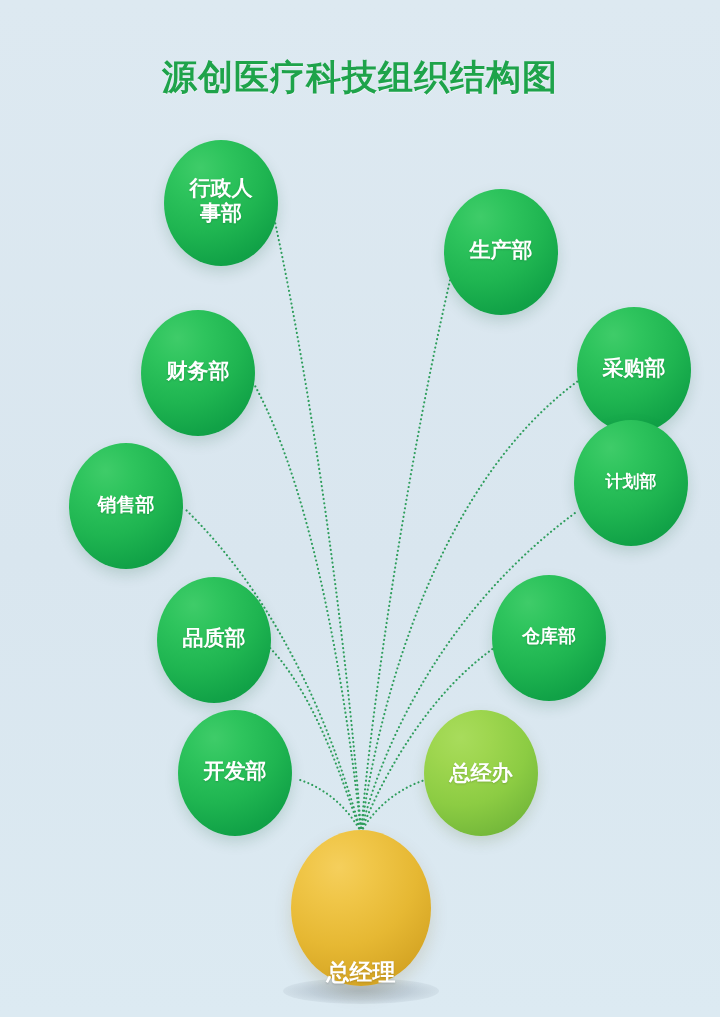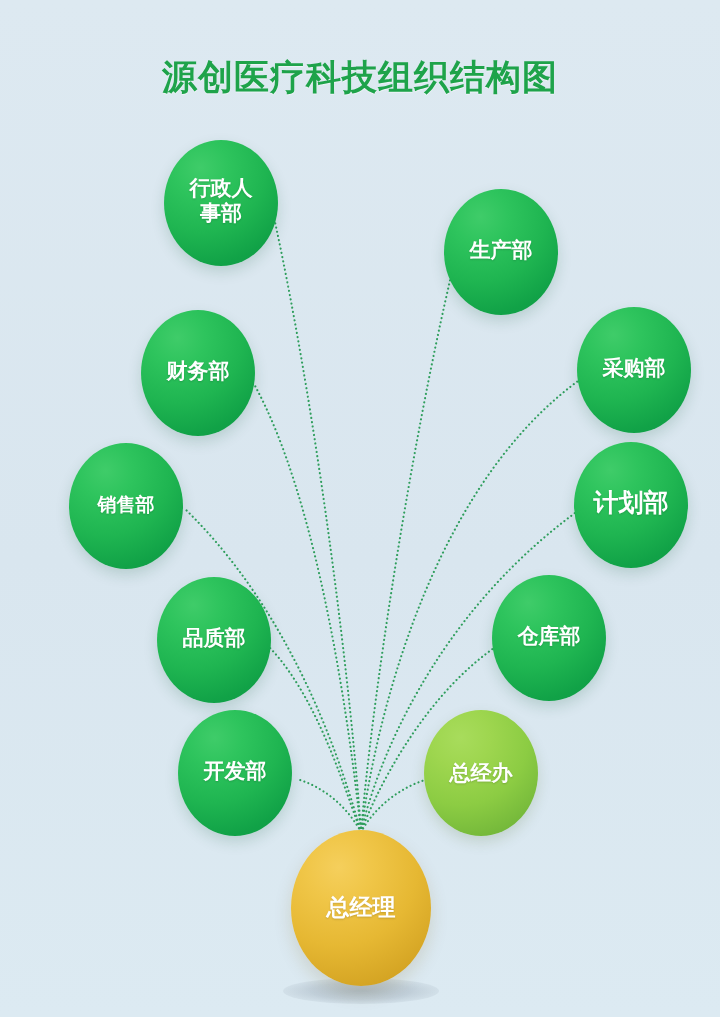--- a/index.html
+++ b/index.html
@@ -92,20 +92,21 @@
     box-shadow: 0 6px 14px rgba(70, 100, 30, 0.17);
   }
   .node.root {
     background: radial-gradient(circle at 34% 24%,
                 #f5cf5c 0%,
                 #f0c648 22%,
                 #e6b833 52%,
                 #d5a524 80%,
                 #c79a1c 100%);
     box-shadow: 0 8px 18px rgba(120, 90, 10, 0.16);
+    align-items: flex-end;
   }
 
   #root-shadow {
     position: absolute;
     left: 283px;
     top: 978px;
     width: 156px;
     height: 26px;
     border-radius: 50%;
     background: radial-gradient(ellipse at 50% 50%,
@@ -154,29 +155,29 @@
   </div>
 
   <div class="node dept" style="left:577px; top:307px; width:114px; height:126px; font-size:21px;">
     <span class="node-label">采购部</span>
   </div>
 
   <div class="node dept" style="left:69px; top:443px; width:114px; height:126px; font-size:19px;">
     <span class="node-label">销售部</span>
   </div>
 
-  <div class="node dept" style="left:574px; top:442px; width:114px; height:126px; font-size:25px;">
+  <div class="node dept" style="left:574px; top:420px; width:114px; height:126px; font-size:17px;">
     <span class="node-label">计划部</span>
   </div>
 
   <div class="node dept" style="left:157px; top:577px; width:114px; height:126px; font-size:21px;">
     <span class="node-label">品质部</span>
   </div>
 
-  <div class="node dept" style="left:492px; top:575px; width:114px; height:126px; font-size:21px;">
+  <div class="node dept" style="left:492px; top:575px; width:114px; height:126px; font-size:18px;">
     <span class="node-label">仓库部</span>
   </div>
 
   <div class="node dept" style="left:178px; top:710px; width:114px; height:126px; font-size:21px;">
     <span class="node-label">开发部</span>
   </div>
 
   <div class="node office" style="left:424px; top:710px; width:114px; height:126px; font-size:21px;text-align:center;">
     <span class="node-label">总经办</span>
   </div>

